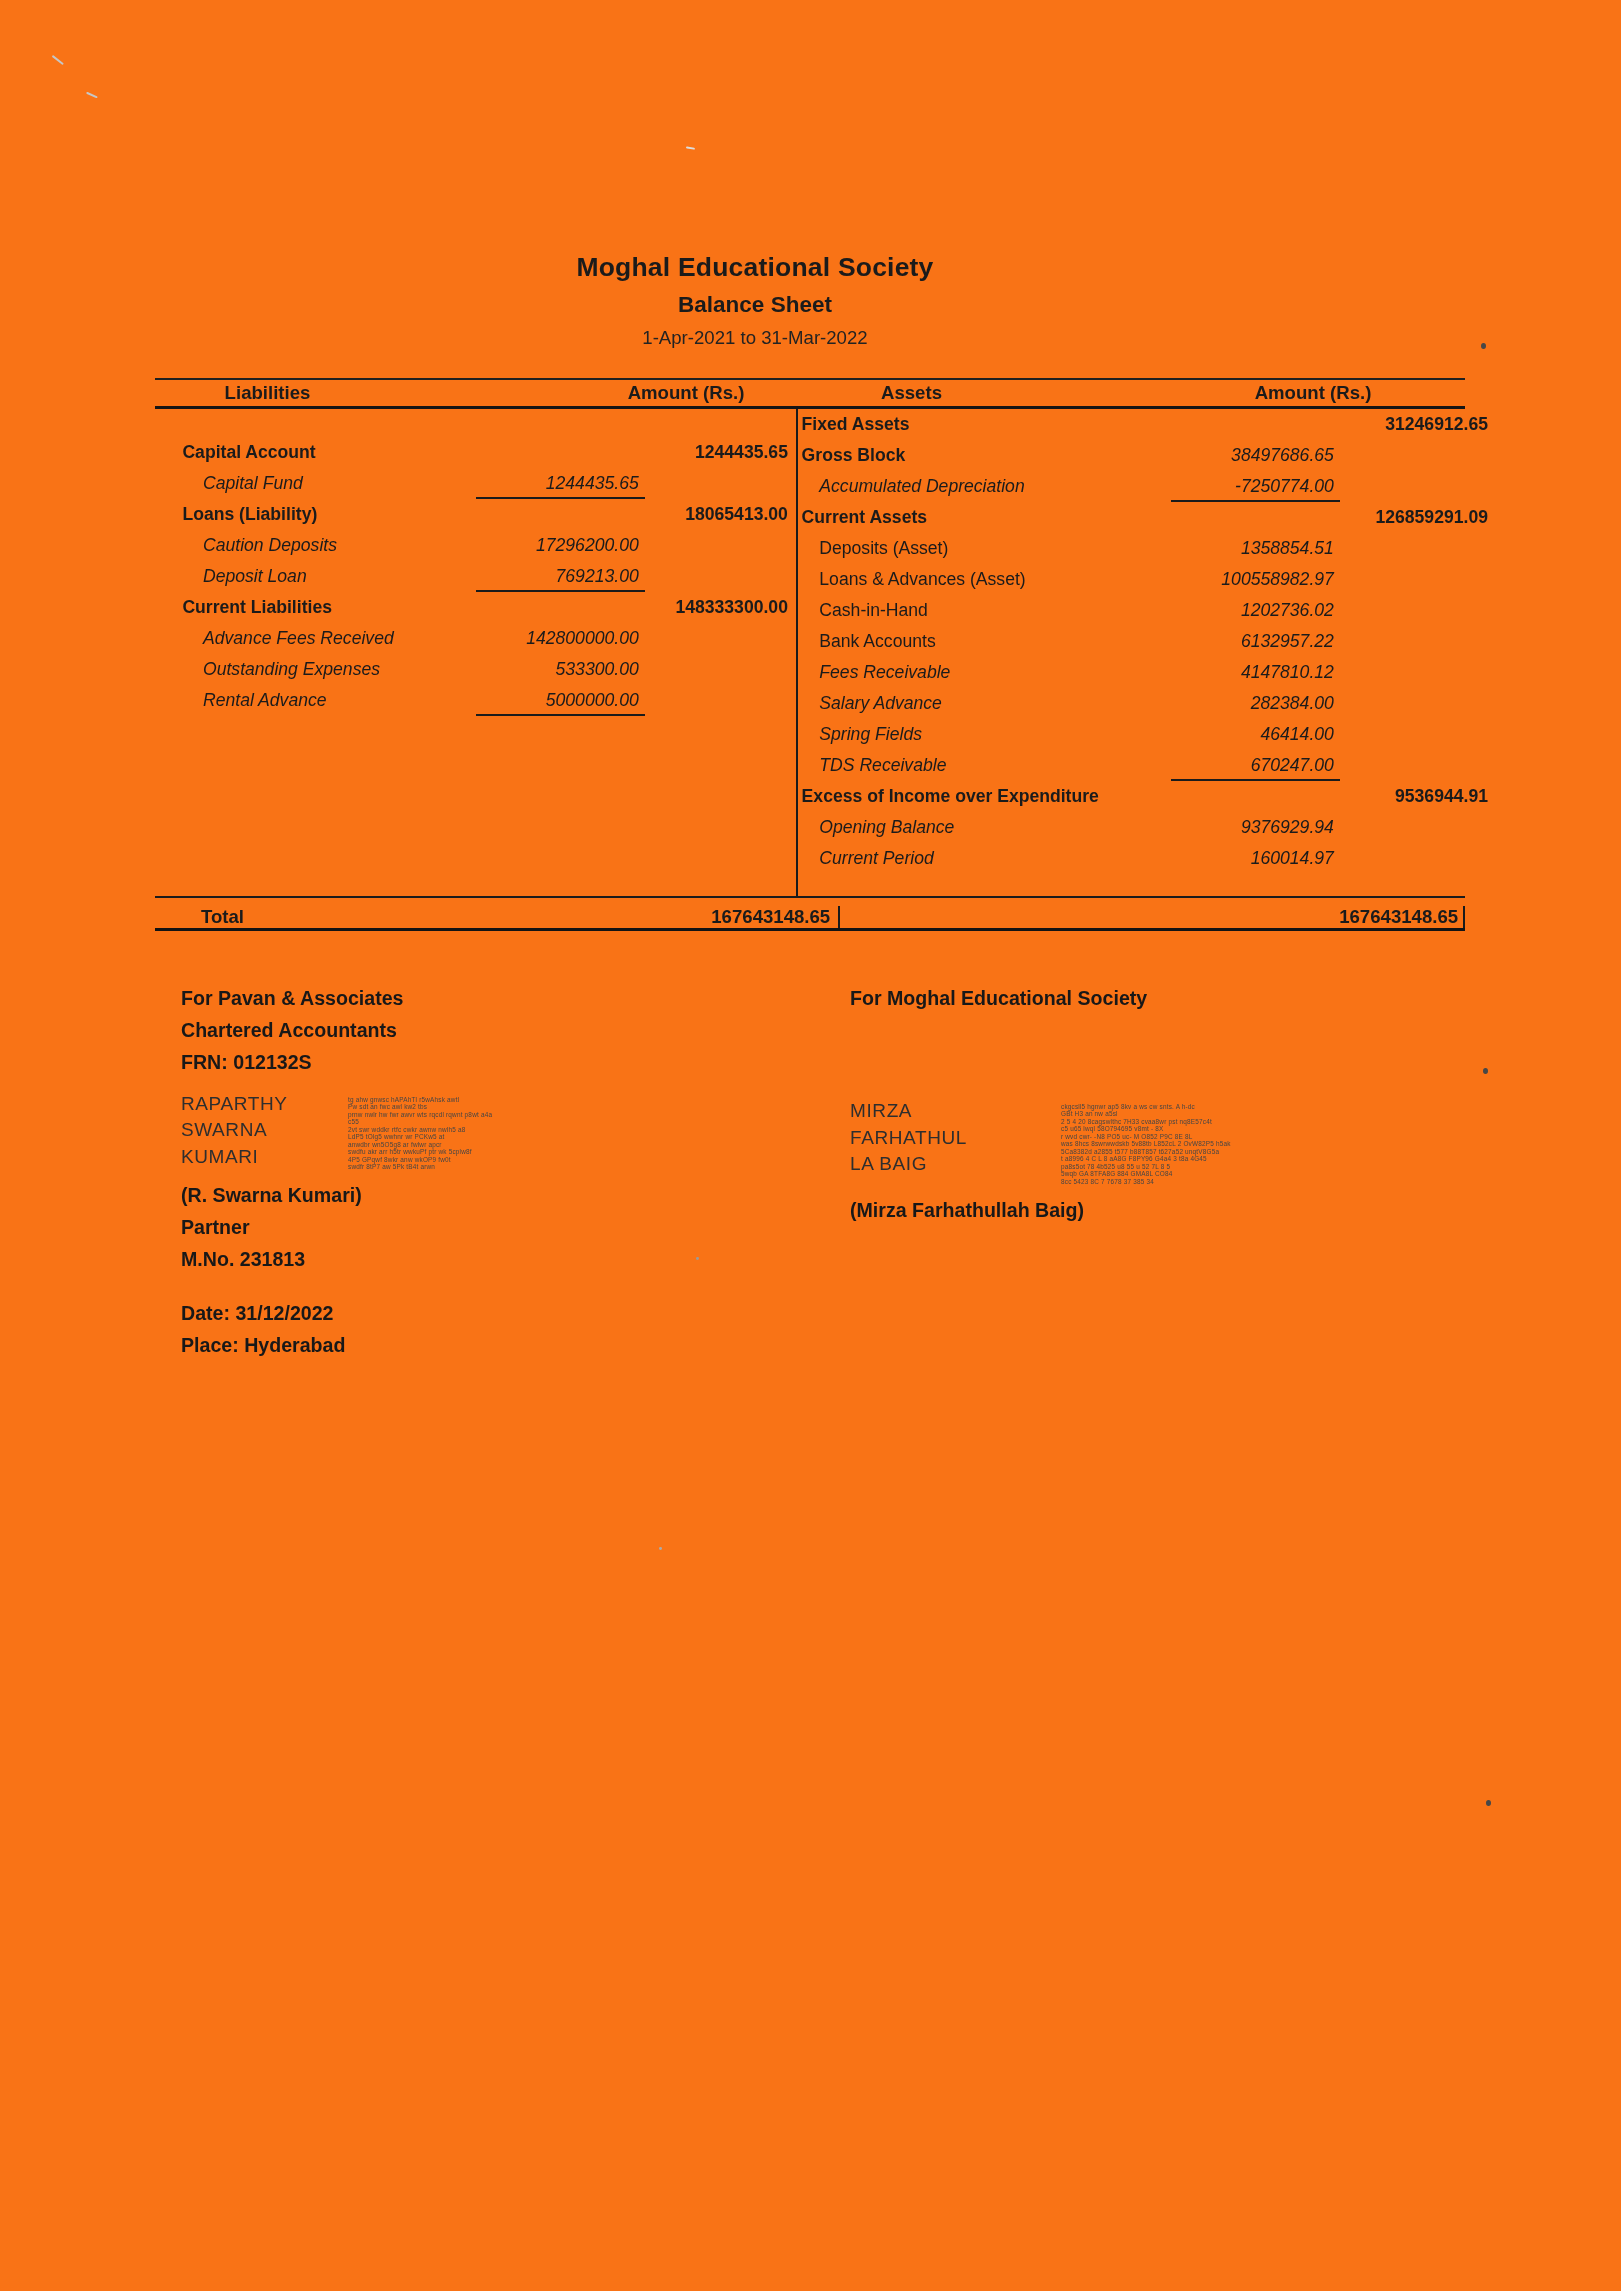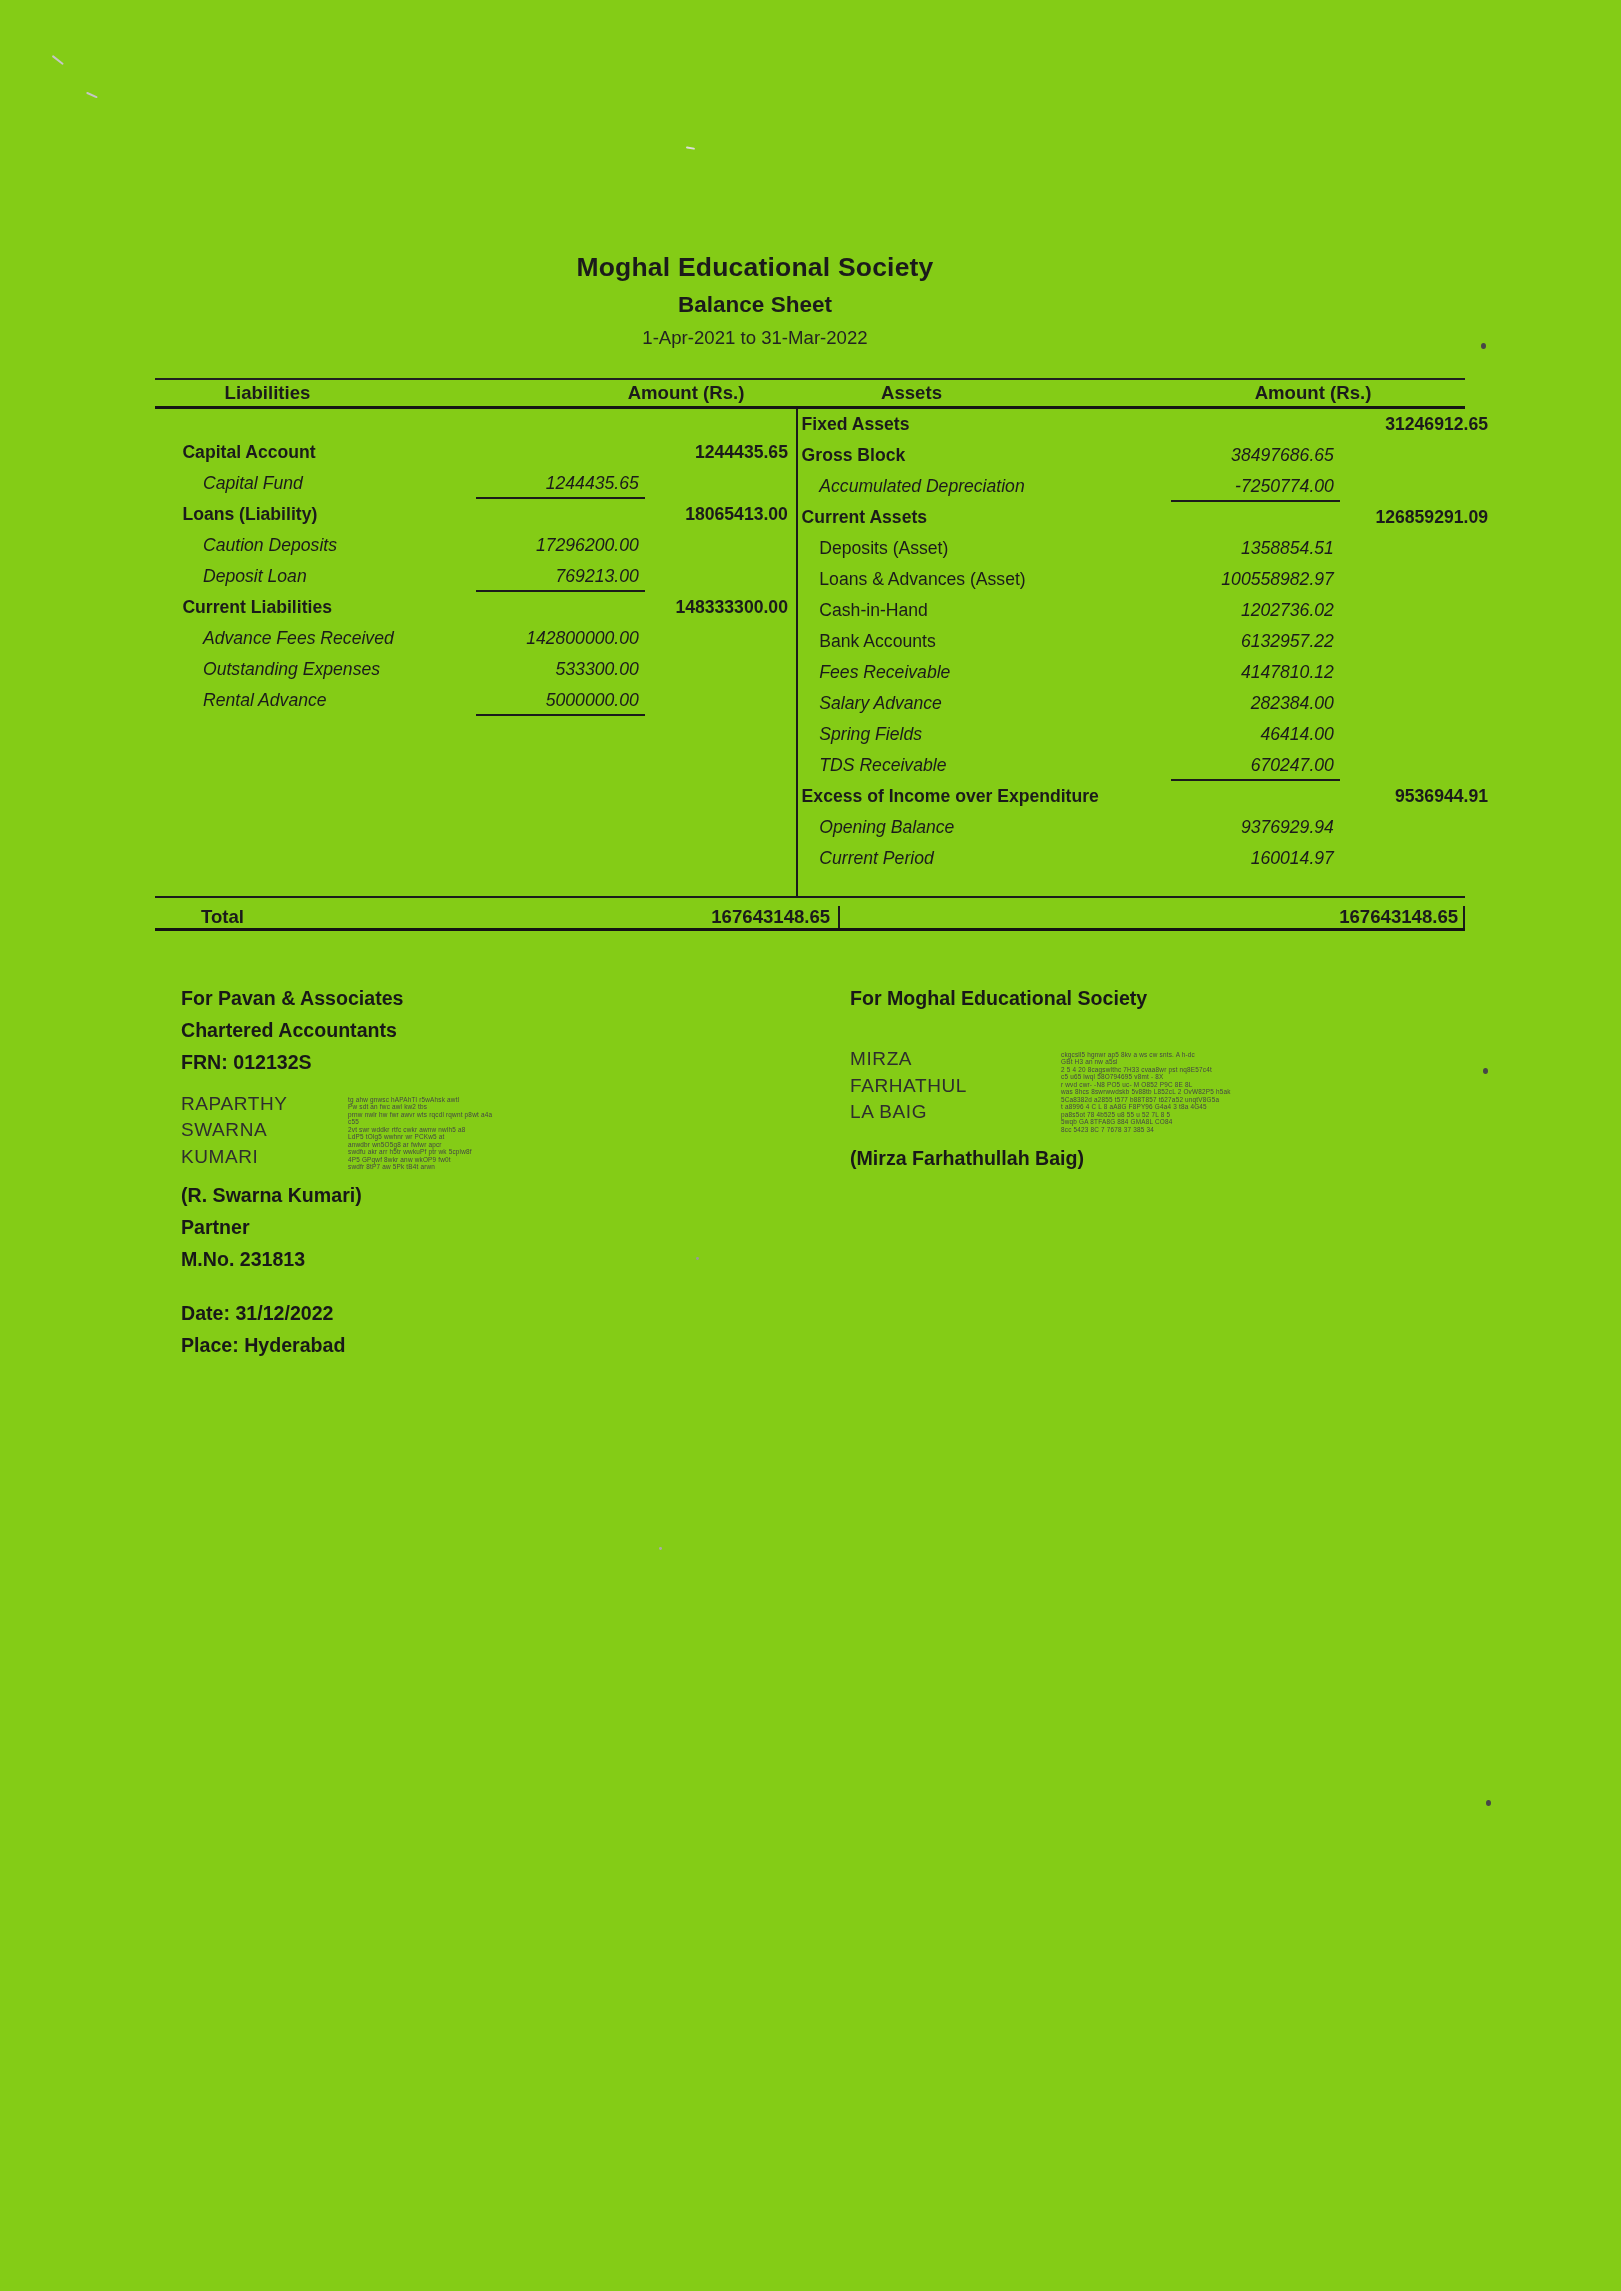--- a/index.html
+++ b/index.html
@@ -1,19 +1,19 @@
 <!DOCTYPE html>
 <html><head>
 <meta charset="utf-8">
 <style>
   * { margin:0; padding:0; box-sizing:border-box; }
   html,body { background:#e8e8e8; }
   .page {
     position:relative; width:1621px; height:2292px; margin:0 auto;
-    background:#84cc16; overflow:hidden;
+    background:#f97316; overflow:hidden;
     font-family:"Liberation Sans", sans-serif; color:#1b1b1b;
   }
 
   
   .doc-header { position:absolute; top:252px; left:56px; width:1398px; text-align:center; }
   .doc-title    { font-size:26.5px; font-weight:bold; letter-spacing:0.2px; }
   .doc-subtitle { font-size:22.5px; font-weight:bold; margin-top:8.8px; }
   .doc-period   { font-size:18.6px; font-weight:400; margin-top:8.8px; color:#232323; }
 
   
@@ -68,21 +68,21 @@
   .digital-row { display:flex; margin-top:12.7px; }
   .ds-name { font-size:19px; line-height:26.5px; font-weight:400; color:#2e2e2e;
              letter-spacing:0.6px; width:167px; white-space:pre-line; }
   .sig-right .ds-name { width:211px; }
   .ds-fine { width:240px; font-size:6.4px; line-height:7.5px; color:#454545;
              white-space:pre-line; filter:blur(0.3px); padding-top:4.9px;
              letter-spacing:0.2px; }
   .sig-right .ds-fine { width:211px; }
   .after-name { margin-top:8.8px; }
   .date-block { margin-top:22px; }
-  .sig-right .digital-row { margin-top:32px; }
+  .sig-right .digital-row { margin-top:84px; }
 
   
   .artifact { position:absolute; background:#474747; border-radius:50%; }
   .a1 { left:1481px; top:343px;  width:4.9px; height:5.9px; }
   .a2 { left:1483px; top:1068px; width:4.9px; height:5.9px; }
   .a3 { left:1486px; top:1800px; width:4.9px; height:5.9px; }
   .a4 { left:696px;  top:1257px; width:2.9px; height:2.9px; background:#9a9a9a; }
   .a5 { left:659px;  top:1547px; width:2.9px; height:2.9px; background:#ababab; }
   .squiggle { position:absolute; background:#c6c6c6; border-radius:1px; }
   .s1 { left:51px; top:59px;  width:13.7px; height:1.5px; transform:rotate(38deg); }

